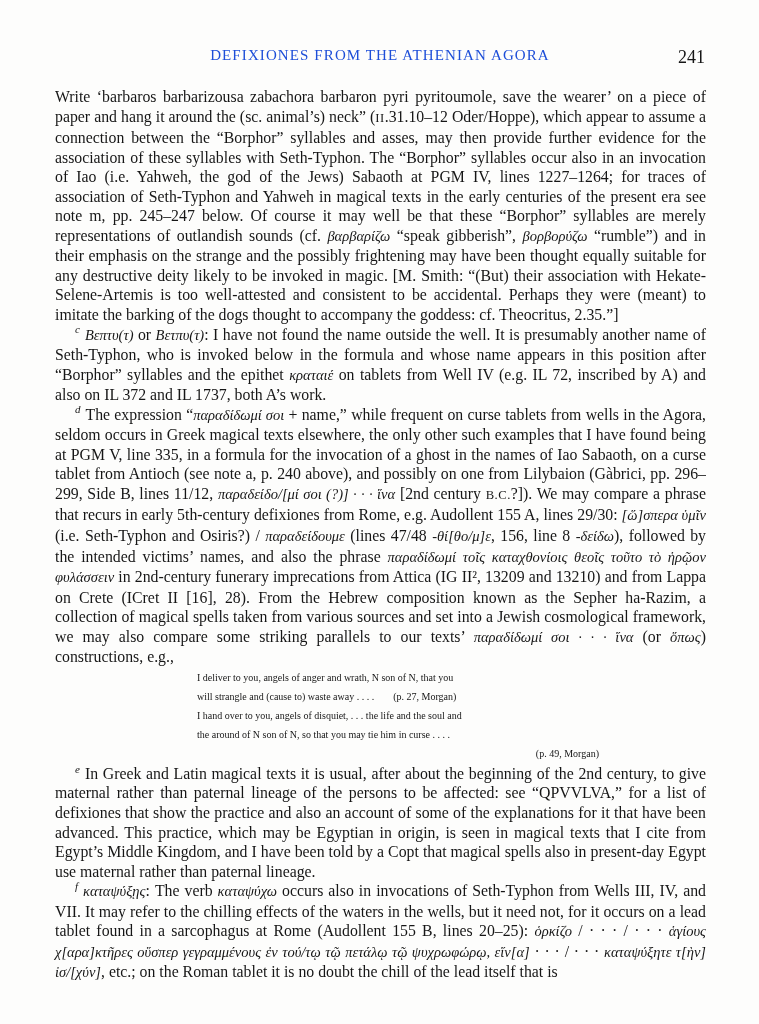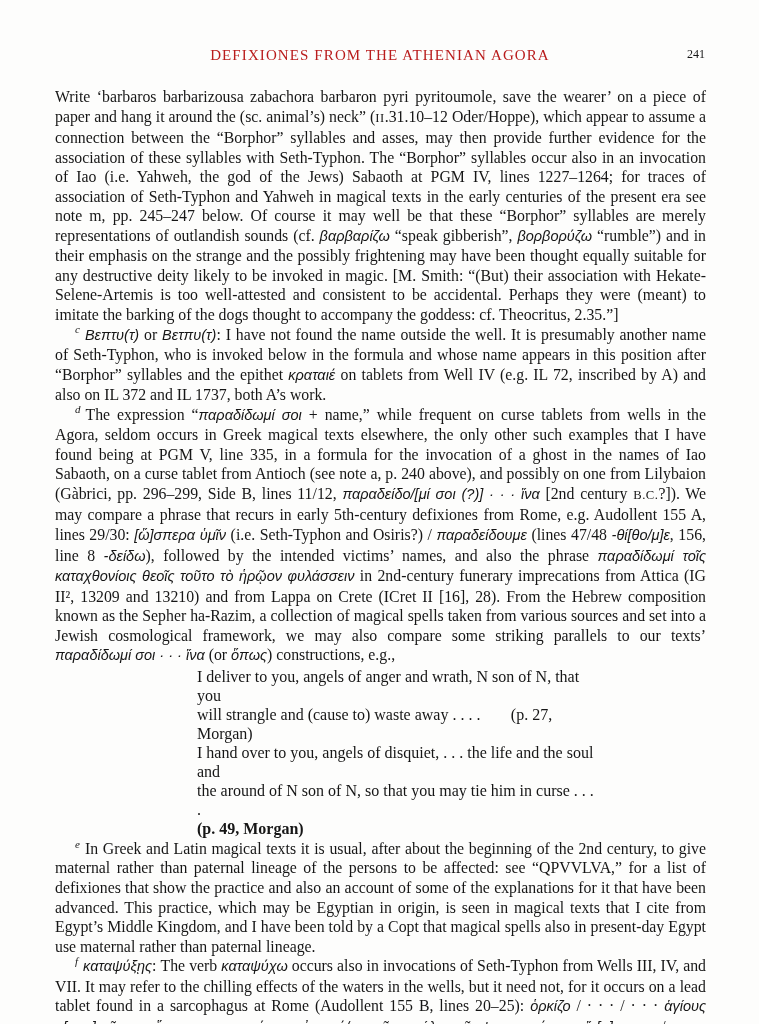--- a/index.html
+++ b/index.html
@@ -6,52 +6,52 @@
   .page {
     position: relative;
     width: 759px;
     height: 1024px;
     background: #fdfdfc;
     overflow: hidden;
     font-family: "Liberation Serif", serif;
     color: #161616;
   }
   .header { position: absolute; top: 47px; left: 55px; width: 650px; height: 20px; }
-  .title  { text-align: center; font-size: 15px; letter-spacing: 1.1px; color: #b91c1c; }
-  .pagenum { position: absolute; right: 0; top: 0; font-size: 12px; margin-left: 43px; }
+  .title  { text-align: center; font-size: 15px; letter-spacing: 1.1px; color: #1d4ed8; }
+  .pagenum { position: absolute; right: 0; top: 0; font-size: 18px; margin-left: 43px; }
   .content {
     position: absolute;
     top: 87px;
     left: 55px;
     width: 651px;
     font-size: 15.8px;
     line-height: 19.55px;
     text-align: justify;
   }
   p { margin: 0; padding: 0; }
   .fn { text-indent: 20px; }
   .i  { }
-  .gk { font-style: italic; font-family: Liberation Sans, sans-serif; font-size: 0.92em; }
+  .gk { font-style: italic; font-family: Liberation Serif, serif; font-size: 0.92em; }
   .sc { font-size: 0.8em; letter-spacing: 0.04em; }
   .sup {
     font-style: italic;
     font-size: 11px;
     vertical-align: super;
     line-height: 0;
     margin-right: 5px;
   }
   .quote {
     margin: 1px 12px 1px 142px;
     width: 402px;
-    font-size: 16px;
+    font-size: 10px;
     line-height: 19px;
     text-align: left;
   }
   .attr { margin-left: 1.9em; text-align: right; }
-  .quote-attr { text-align: left; font-weight: bold; }
+  .quote-attr { text-align: right; }
 </style>
 </head>
 <body>
 
 <div class="page">
   <div class="header">
     <div class="title">DEFIXIONES FROM THE ATHENIAN AGORA</div>
     <div class="pagenum">241</div>
   </div>
   <div class="content">

